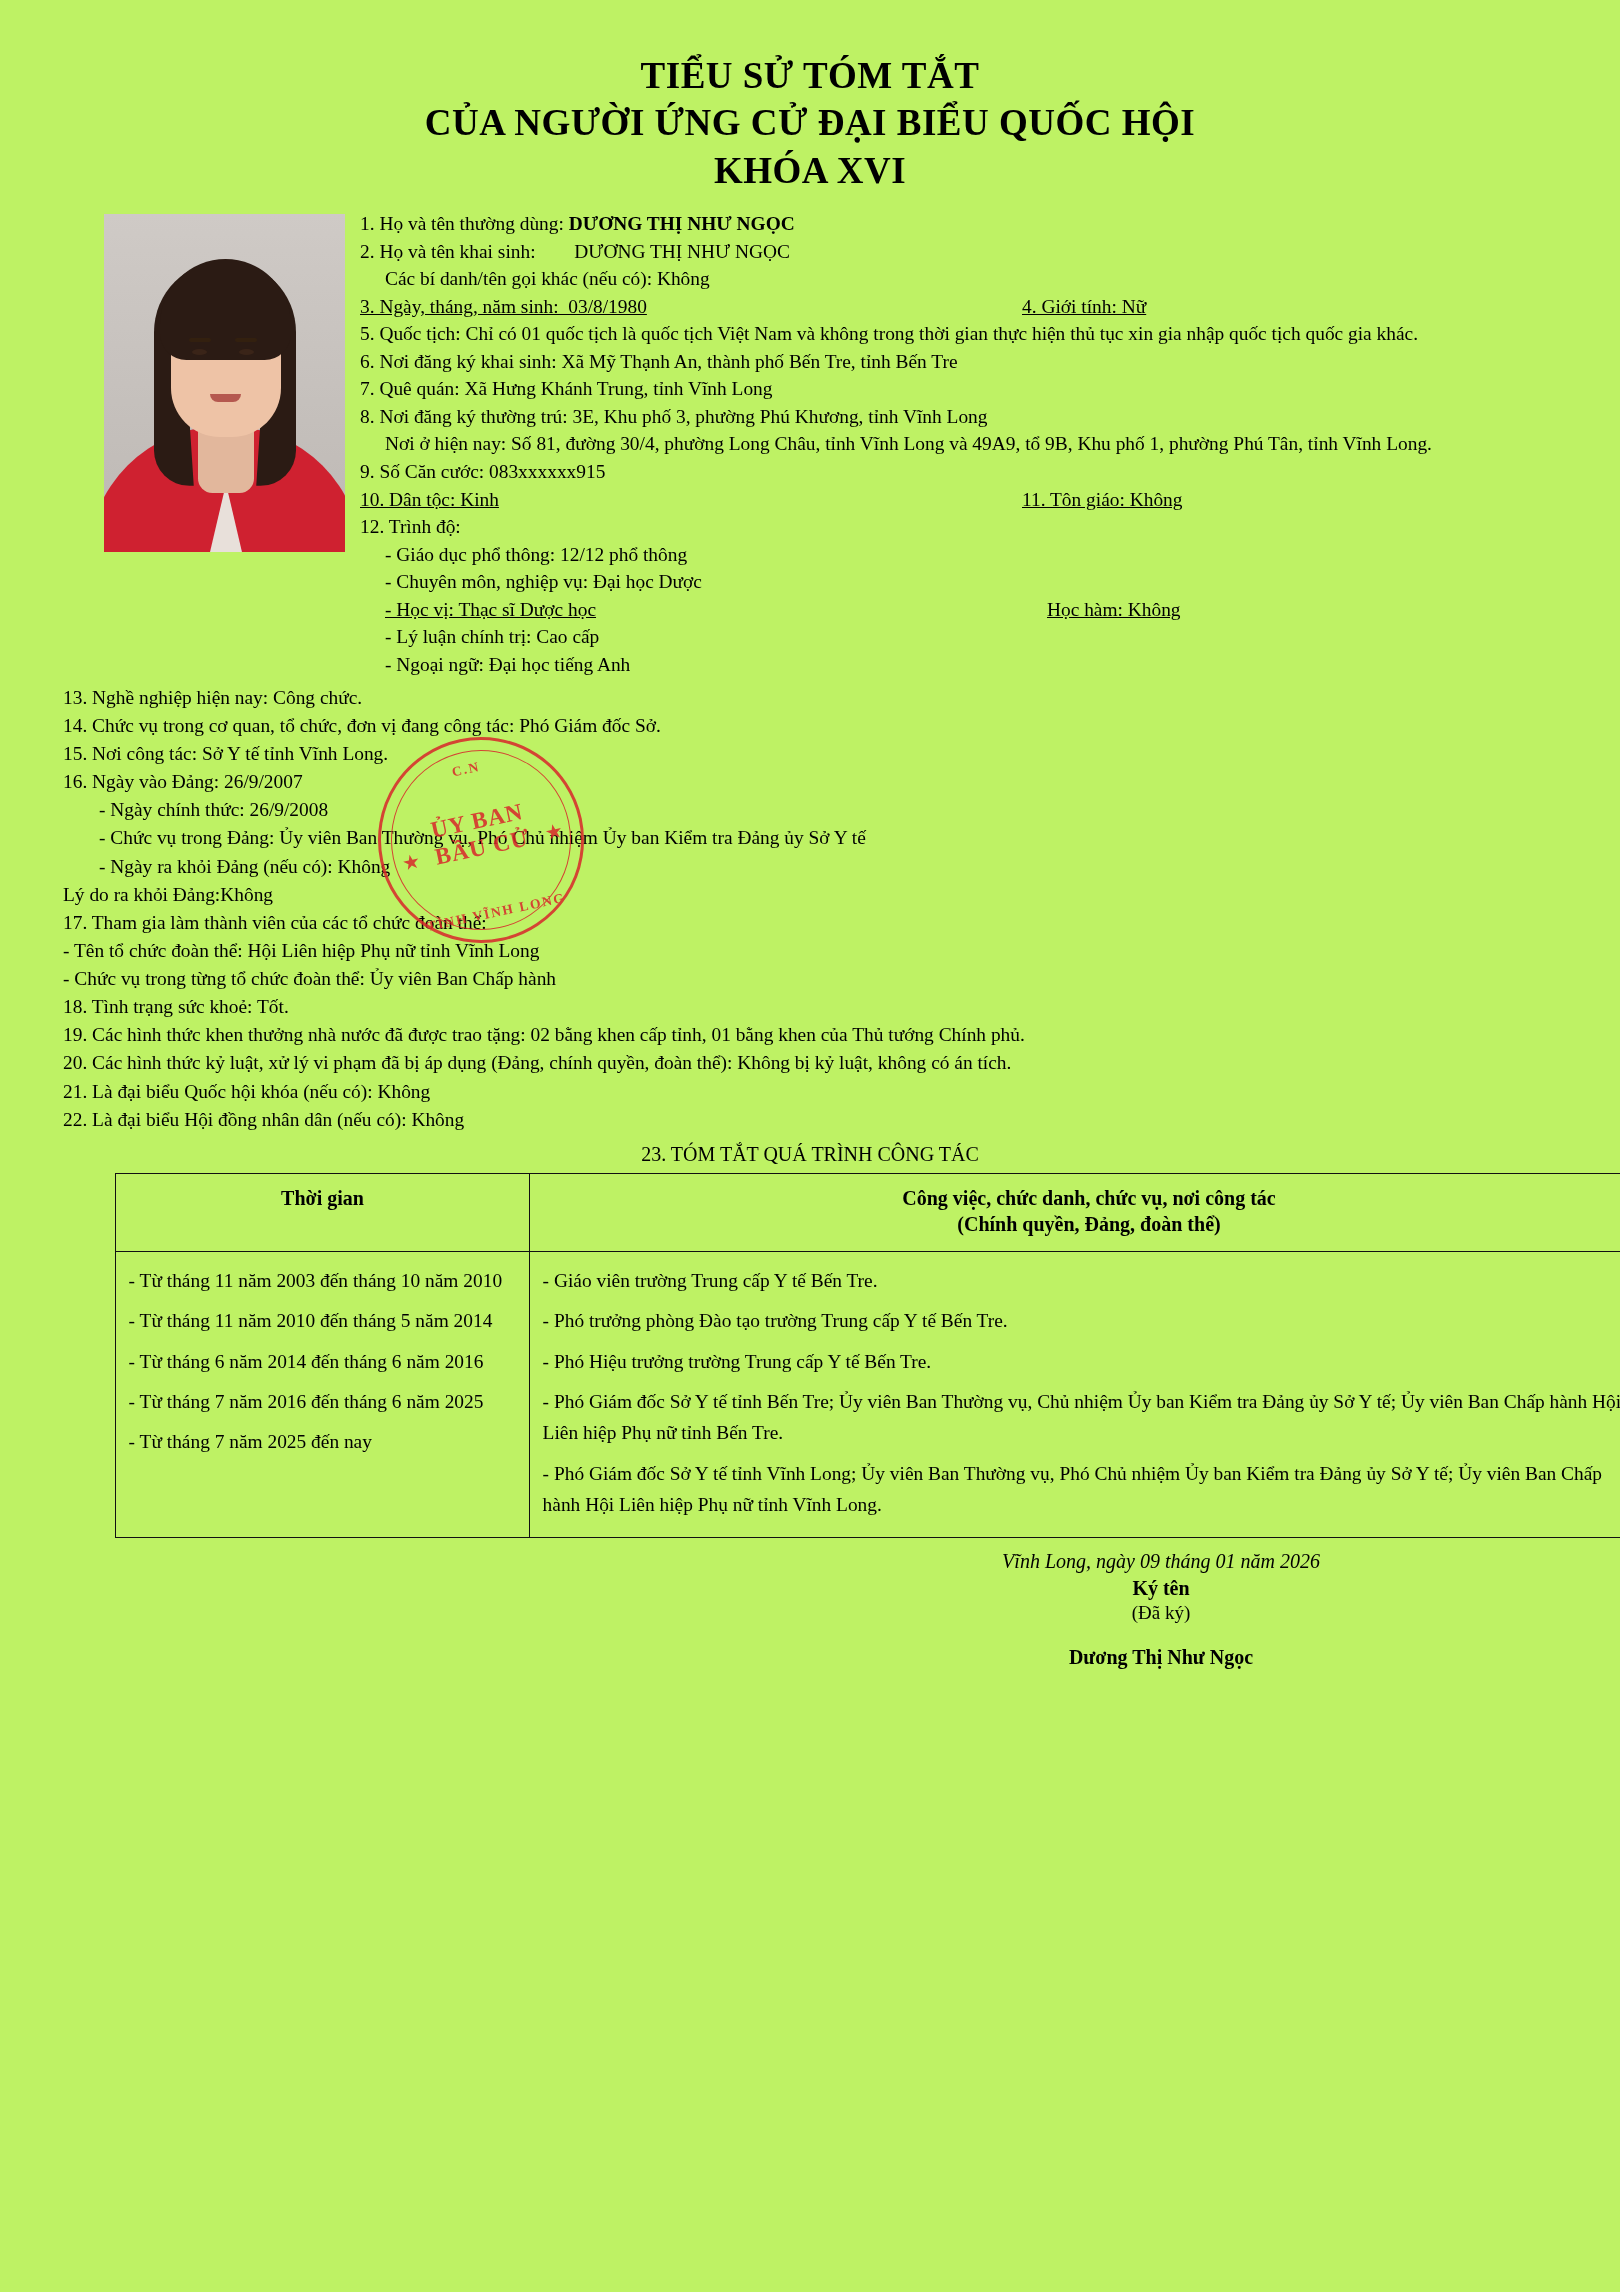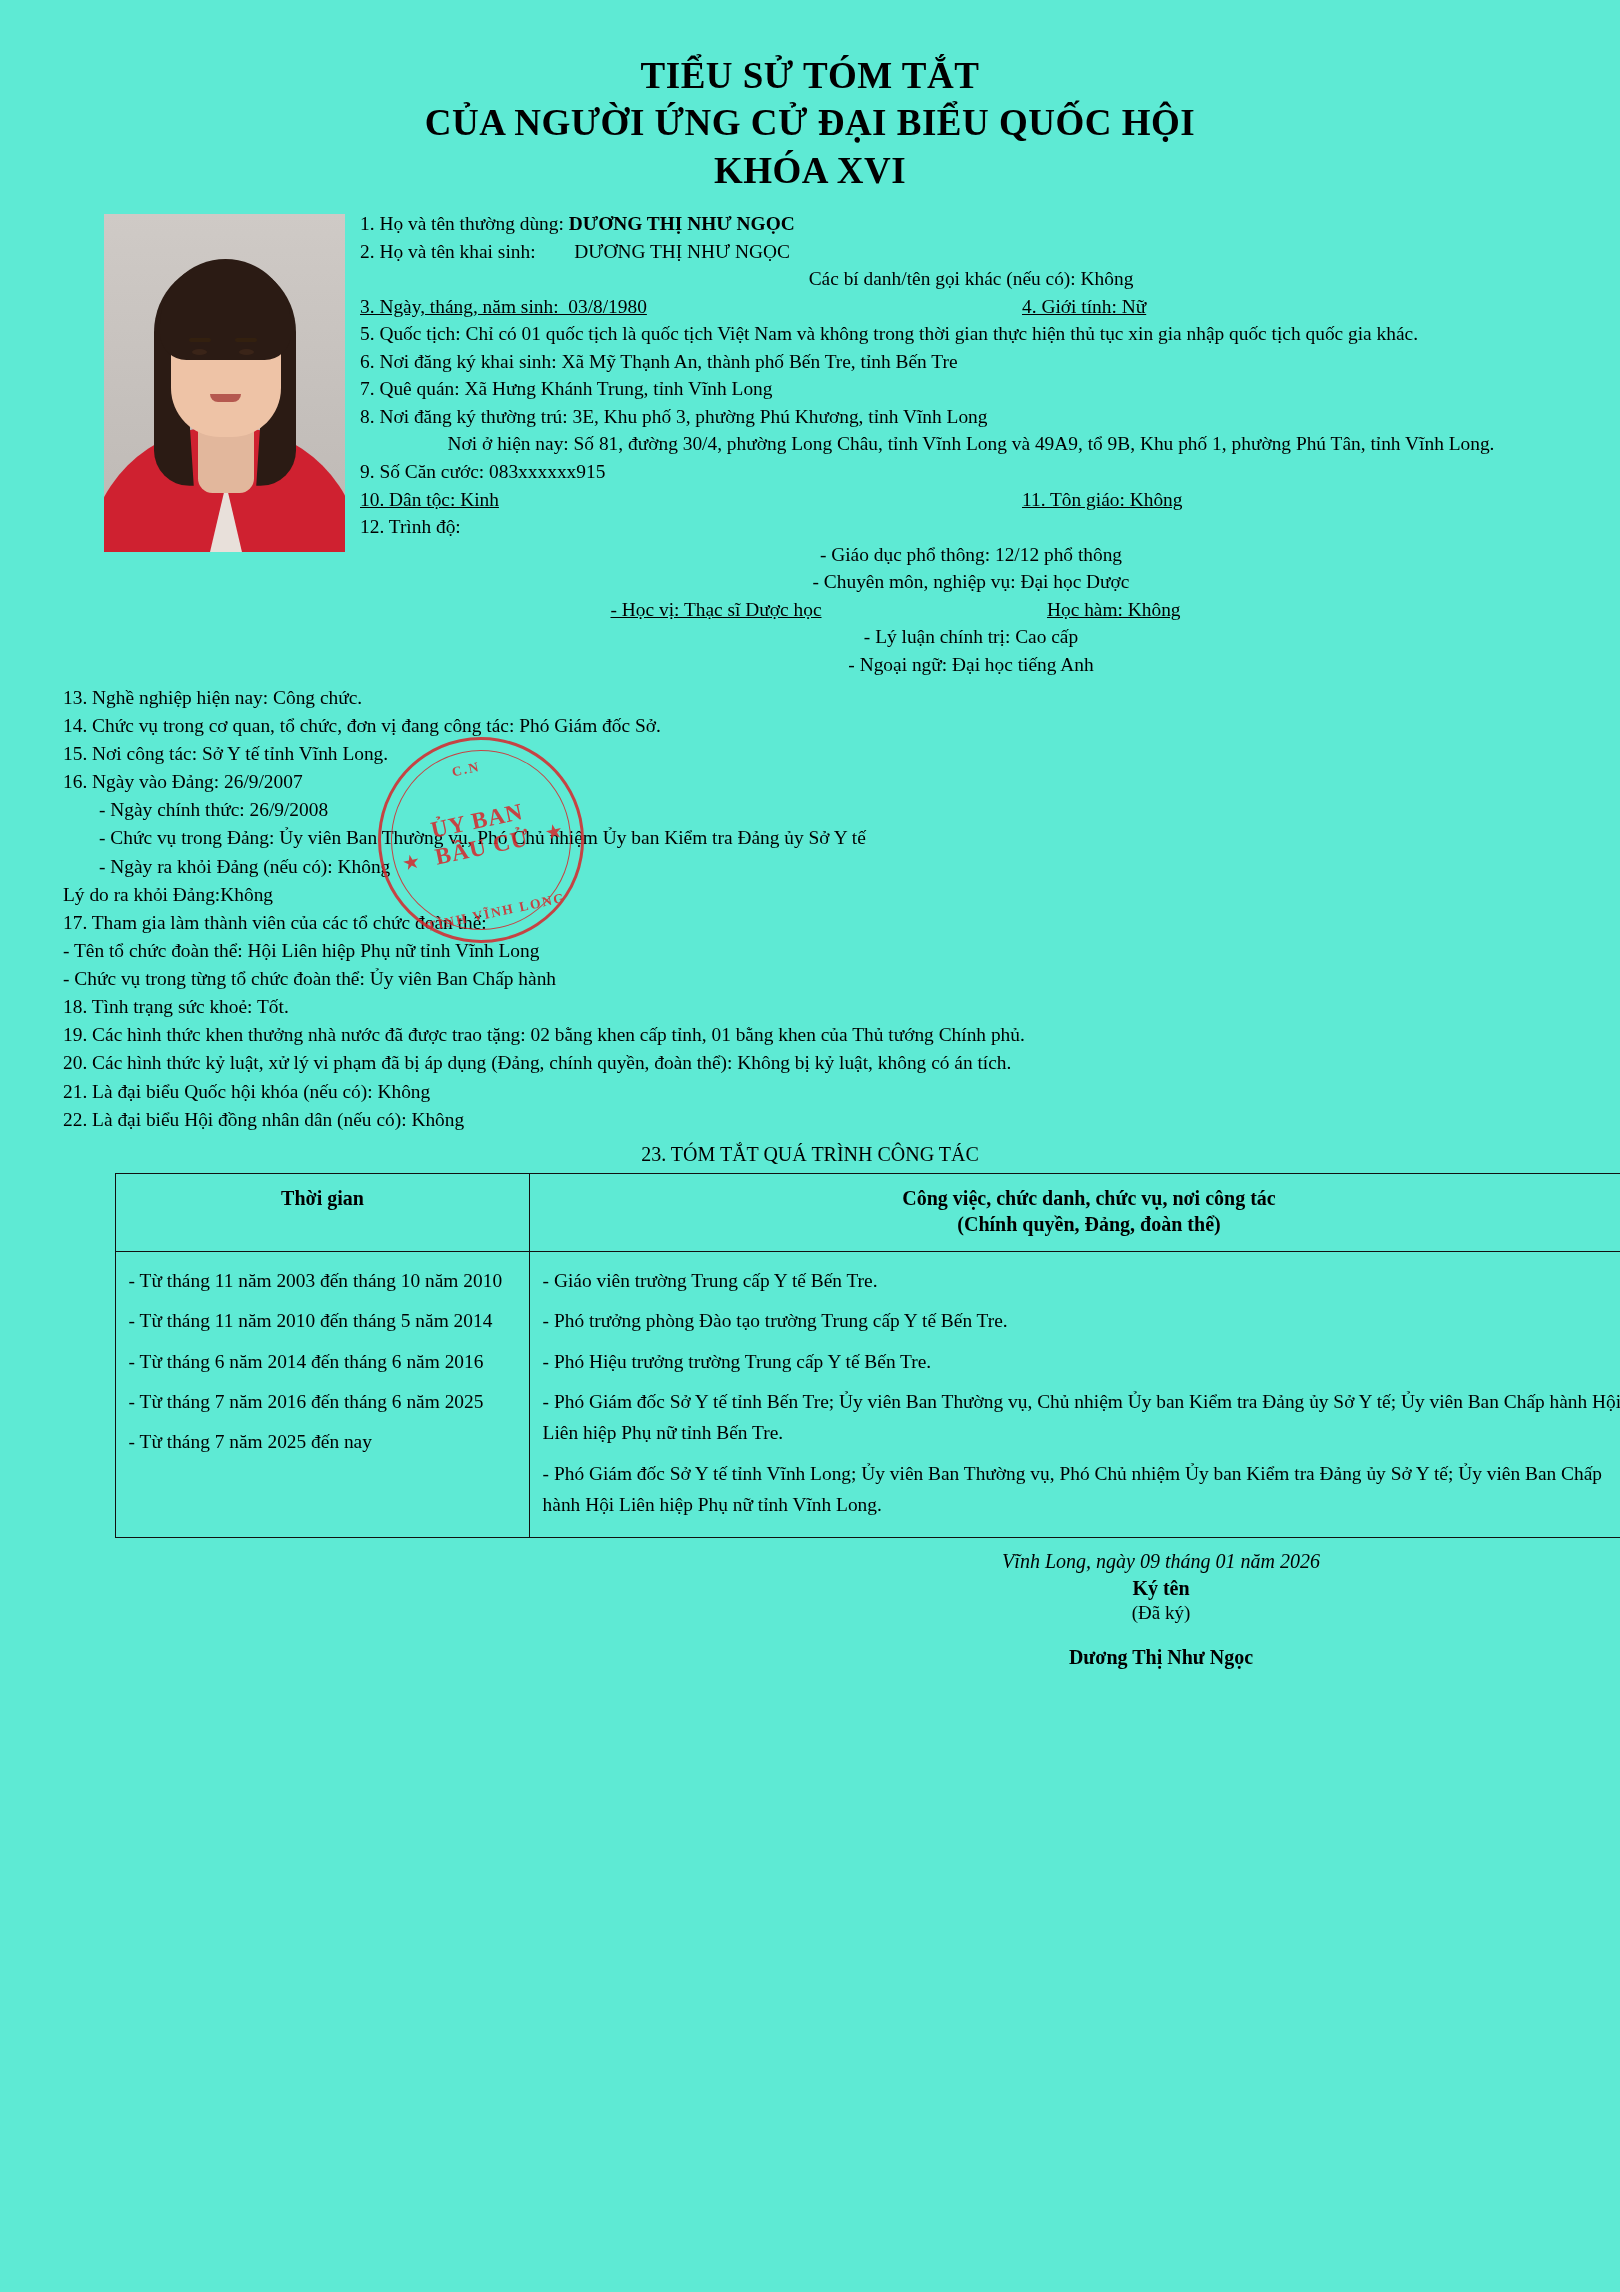--- a/index.html
+++ b/index.html
@@ -10,21 +10,21 @@
   body {
     width: 1620px;
     min-height: 2293px;
     font-family: "Liberation Serif", serif;
     color: #000;
   }
   .page {
     position: relative;
     width: 1620px;
     height: 2293px;
-    background: #5eead4;
+    background: #bef264;
     box-sizing: border-box;
     padding: 43px 63px 0 63px;
   }
   .title-block {
     text-align: center;
     margin-top: 9px;
   }
   .title-line {
     font-size: 37px;
     font-weight: bold;
@@ -129,21 +129,21 @@
     line-height: 1.42;
   }
   .content .ln { white-space: pre-wrap; }
   .content .row2 { display:flex;text-decoration:underline; }
   .content .row2 .c1 { flex: 0 0 662px; }
   .rest {
     margin-top: 5.4px;
     font-size: 19.4px;
     line-height: 1.45;
   }
-  .indent1 { padding-left: 25px; text-align: center; }
+  .indent1 { padding-left: 25px; }
   .indent2 { padding-left: 36px; }
   .bold { font-weight: bold; }
 
   .sec23 {
     text-align: center;
     font-weight: normal;
     font-size: 20px;
     margin-top: 9px;
     margin-bottom: 7.2px;
   }

